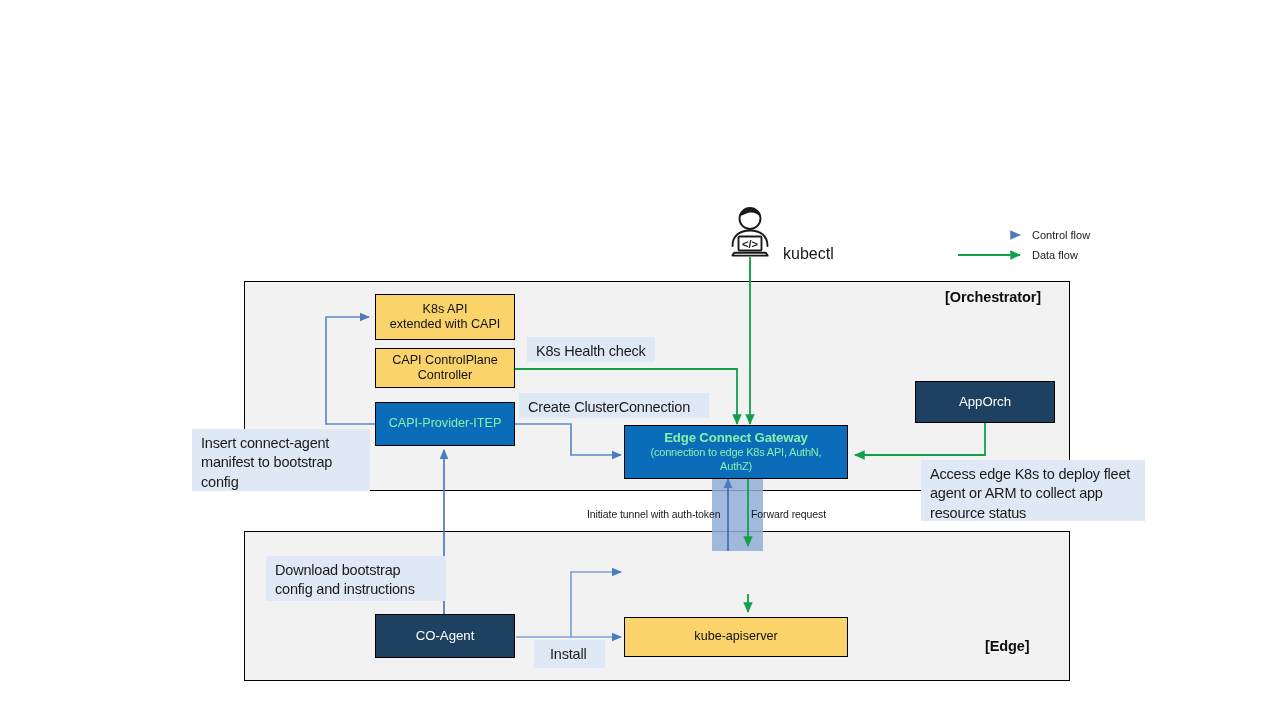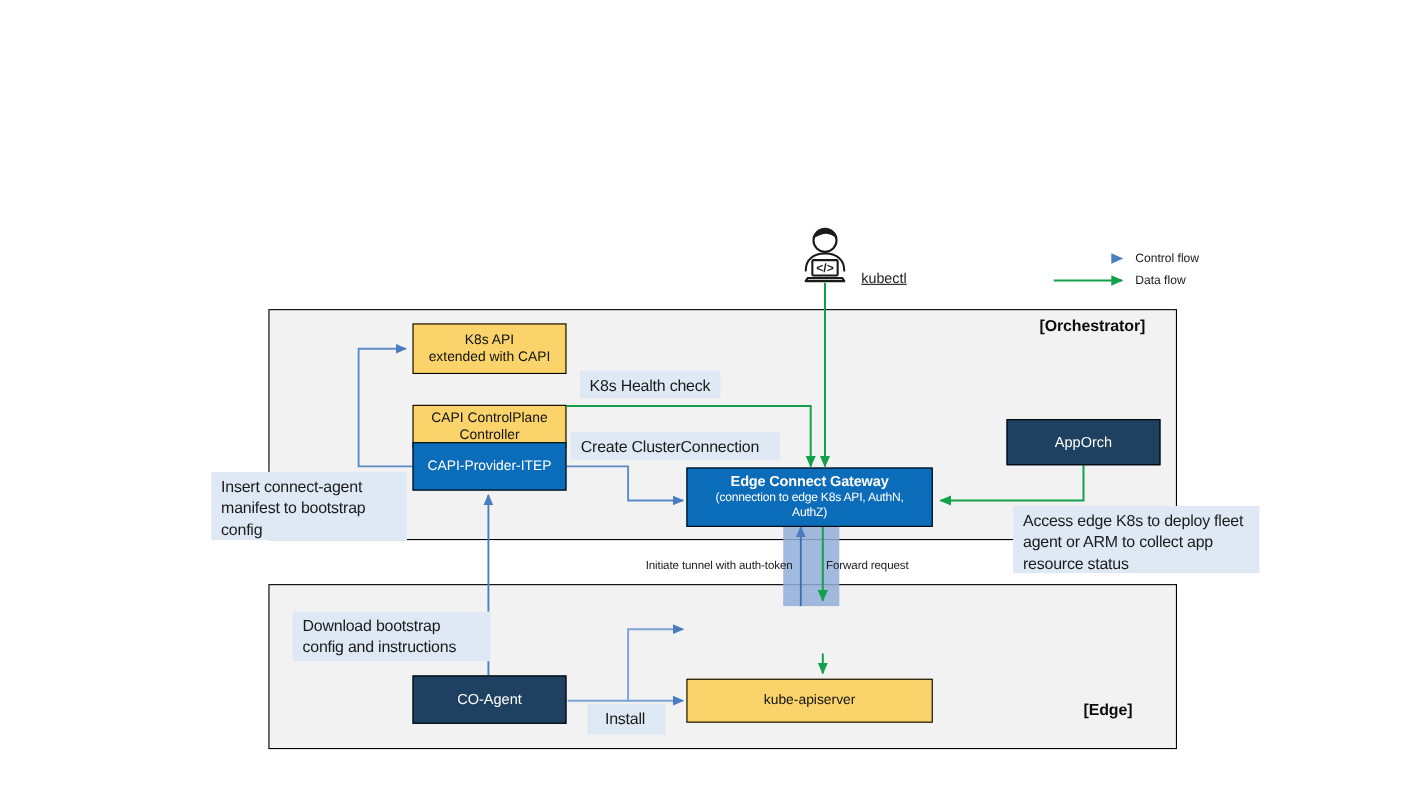--- a/index.html
+++ b/index.html
@@ -46,21 +46,21 @@
     line-height: 1.22;
     box-sizing: border-box;
   }
   .node-yellow {
     background: #fad46b;
     color: #111111;
     font-size: 12.6px;
   }
   .node-blue {
     background: #0b6cba;
-    color: #ffffff;
+    color: #86efac;
     font-size: 12.6px;
   }
   .node-navy {
     background: #1f4161;
     color: #ffffff;
     font-size: 13.2px;
   }
   .node-title {
     font-weight: bold;
     font-size: 13.2px;
@@ -94,24 +94,23 @@
     white-space: nowrap;
   }
 
   
   .legend-text {
     font-size: 11px;
     color: #1a1a1a;
     white-space: nowrap;
   }
   .person-label {
-    font-size: 13px;
-    color: #1a1a1a;
-    white-space: nowrap;
-    text-decoration: underline;
+    font-size: 16px;
+    color: #1a1a1a;
+    white-space: nowrap;
   }
 
   
   .tunnel {
     background: #93aed9;
     opacity: 0.85;
   }
 
   svg.layer {
     position: absolute;
@@ -196,21 +195,21 @@
   <div class="abs person-label" style="left:783px; top:245px;">kubectl</div>
 
   <div class="abs legend-text" style="left:1032px; top:229px;">Control flow</div>
   <div class="abs legend-text" style="left:1032px; top:249px;">Data flow</div>
 
   <div class="abs node node-yellow" style="left:375px; top:294px; width:140px; height:46px;">
     <span class="node-line">K8s API</span>
     <span class="node-line">extended with CAPI</span>
   </div>
 
-  <div class="abs node node-yellow" style="left:375px; top:348px; width:140px; height:40px;margin-top:20px;">
+  <div class="abs node node-yellow" style="left:375px; top:348px; width:140px; height:40px;">
     <span class="node-line">CAPI ControlPlane</span>
     <span class="node-line">Controller</span>
   </div>
 
   <div class="abs node node-blue" style="left:375px; top:402px; width:140px; height:44px;">
     <span class="node-line">CAPI-Provider-ITEP</span>
   </div>
 
   <div class="abs node node-blue" style="left:624px; top:425px; width:224px; height:54px;">
     <span class="node-title">Edge Connect Gateway</span>

